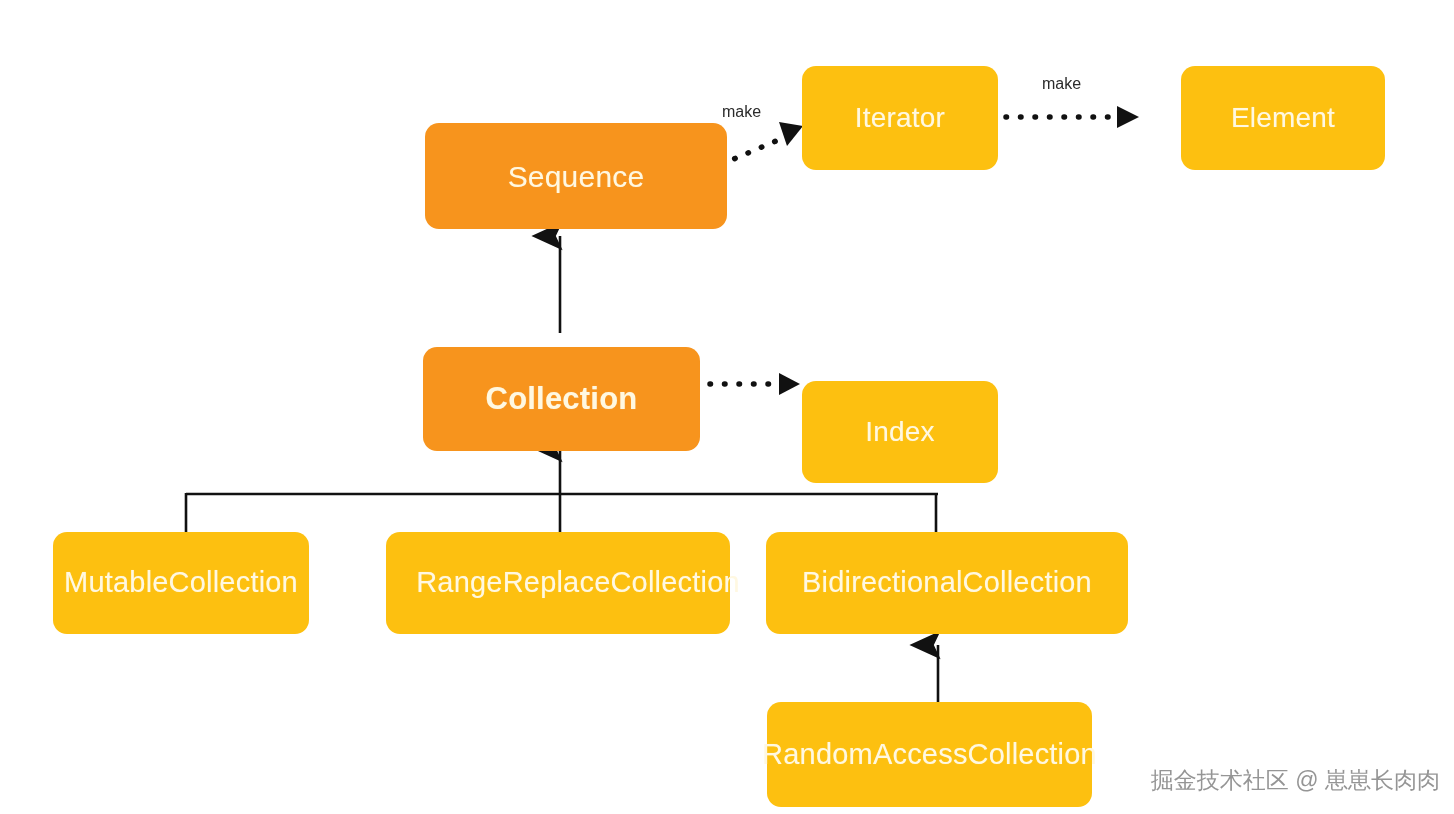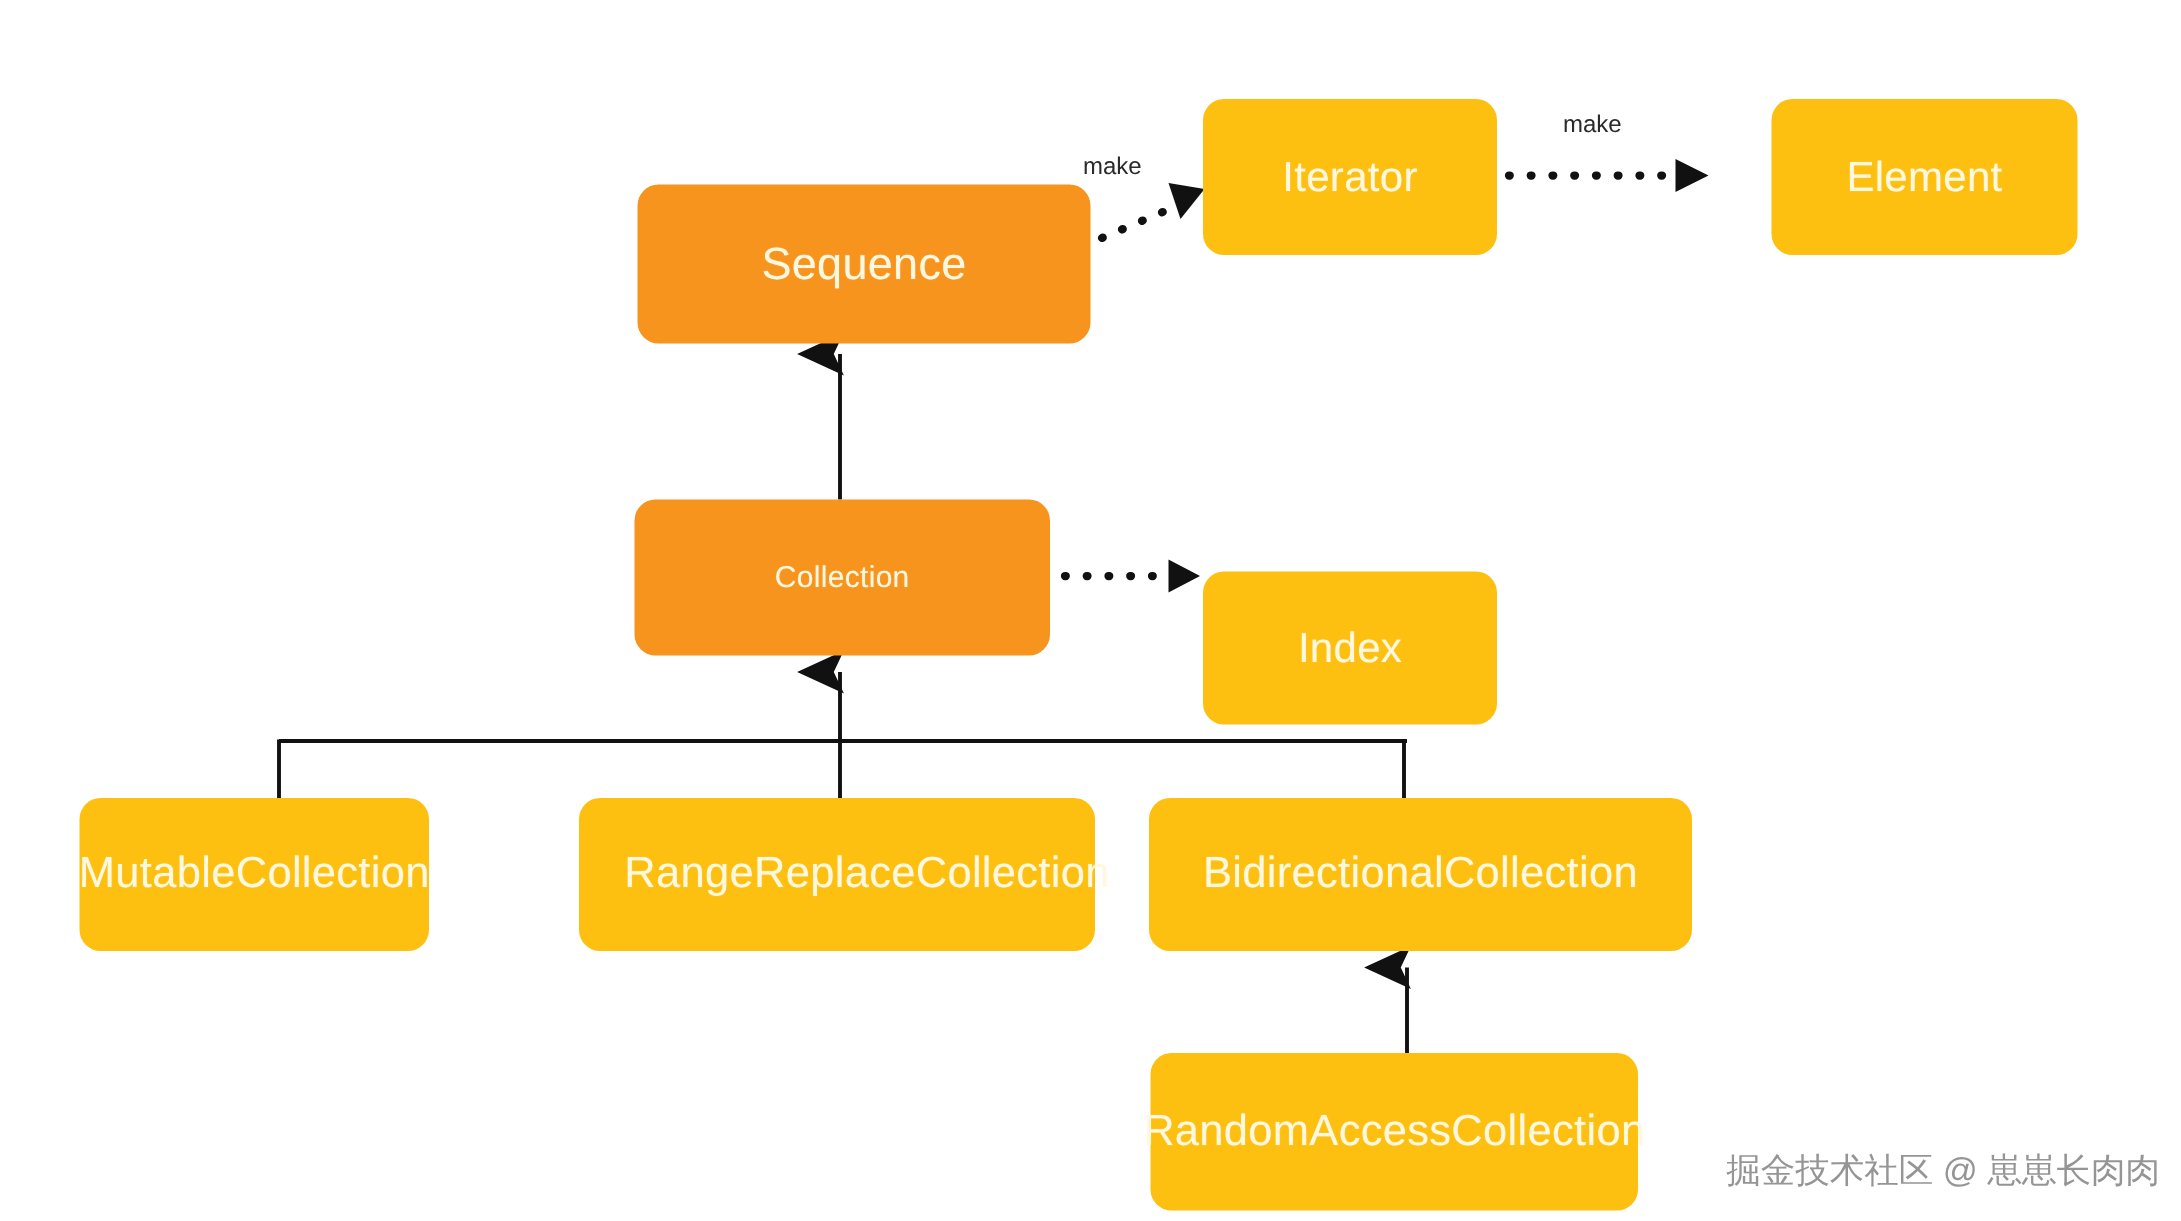--- a/index.html
+++ b/index.html
@@ -106,25 +106,25 @@
       <line x1="938" y1="702" x2="938" y2="645" stroke="#111111" stroke-width="2.6" marker-end="url(#arrow-open)"></line>
     </g>
   </svg>
 
   <div class="node orange" style="left:425px; top:123px; width:302px; height:106px; font-size:30px;">Sequence</div>
 
   <div class="node amber" style="left:802px; top:66px; width:196px; height:104px; font-size:28px;text-align:center;">Iterator</div>
 
   <div class="node amber" style="left:1141px; top:66px; width:204px; height:104px; font-size:28px;margin-left:40px;">Element</div>
 
-  <div class="node orange" style="left:423px; top:333px; width:277px; height:104px; font-size:20px;">Collection</div>
+  <div class="node orange" style="left:423px; top:347px; width:277px; height:104px; font-size:31px;font-weight:bold;">Collection</div>
 
   <div class="node amber" style="left:802px; top:333px; width:196px; height:102px; font-size:28px;margin-top:48px;">Index</div>
 
-  <div class="node amber" style="left:53px; top:532px; width:233px; height:102px; font-size:29px;">MutableCollection</div>
+  <div class="node amber" style="left:53px; top:532px; width:256px; height:102px; font-size:29px;">MutableCollection</div>
 
   <div class="node amber" style="left:386px; top:532px; width:344px; height:102px; font-size:29px;padding-left:40px;">RangeReplaceCollection</div>
 
   <div class="node amber" style="left:766px; top:532px; width:362px; height:102px; font-size:29px;">BidirectionalCollection</div>
 
   <div class="node amber" style="left:767px; top:702px; width:325px; height:105px; font-size:29px;">RandomAccessCollection</div>
 
   <div class="edge-label" style="left:722px; top:103px;">make</div>
 
   <div class="edge-label" style="left:1042px; top:75px;">make</div>

